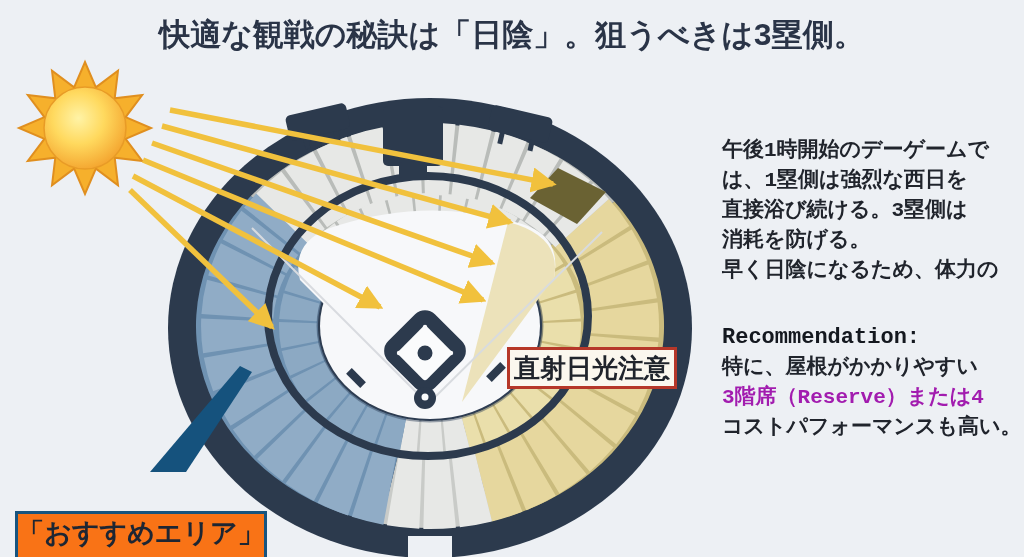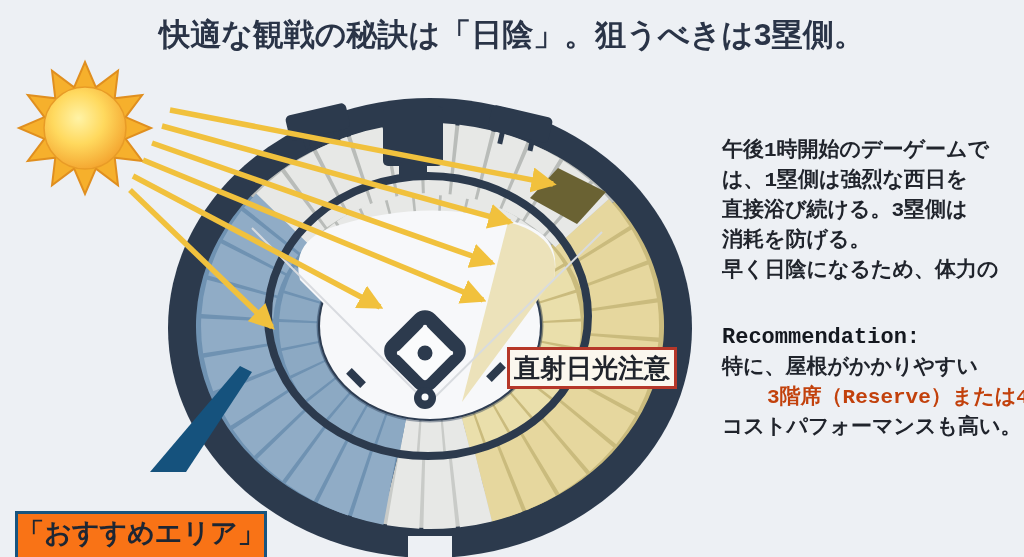--- a/index.html
+++ b/index.html
@@ -27,21 +27,21 @@
     left:15px;top:467px;width:228px;height:52px;
     background:#f97316;border:3px solid #17547f;
     font-size:27px;color:#1d2633;padding:1px 9px;
   }
   .side-text{
     position:absolute;left:722px;top:136px;width:300px;
     color:#20242c;font-size:21px;line-height:30px;font-weight:700;
   }
   .side-heading{font-size:22px;font-weight:800;color:#14181f;}
   .rec-block{margin-top:37px;}
-  .blue-txt{color:#c2410c;margin-left:45px;}
+  .blue-txt{color:#a21caf;}
   .t-line{white-space:nowrap;}
 </style>
 </head>
 <body>
 
 <div class="stage">
 
   <div class="title">快適な観戦の秘訣は「日陰」。狙うべきは3塁側。</div>
 
   <svg class="diagram-svg" width="1024" height="557" viewBox="0 0 1024 557">

